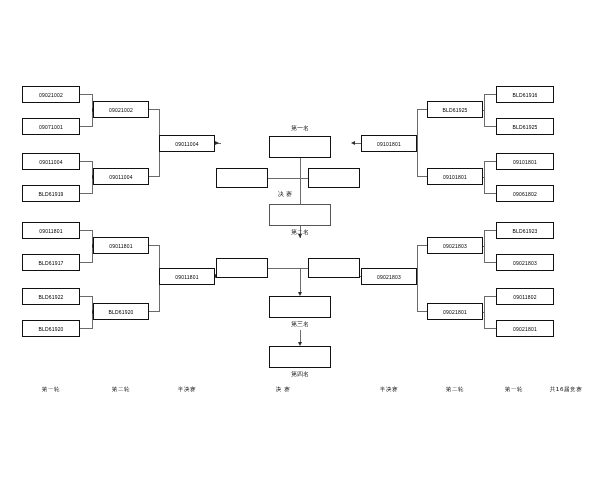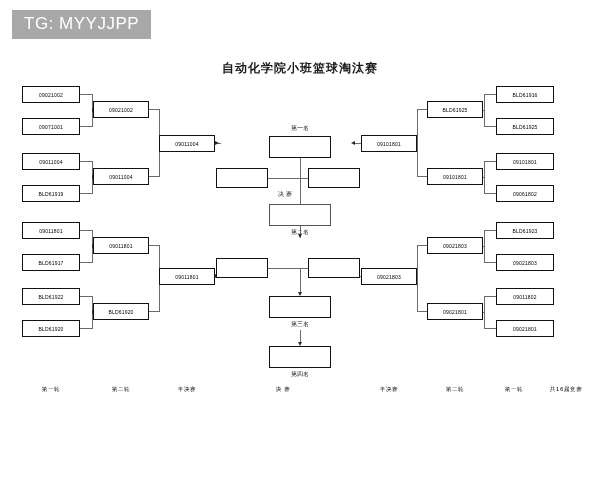--- a/index.html
+++ b/index.html
@@ -101,23 +101,21 @@
   .cap.round{
     font-size:5.5px;color:#000000;letter-spacing:.6px;
   }
   .cap.mid{font-size:6px;}
 </style>
 </head>
 <body>
 
 <div id="stage">
 
-  <div class="tg-tag">TG: MYYJJPP</div>
-
-  <div class="title">自动化学院小班篮球淘汰赛</div>
+
 
   <div class="box r1" style="left:22px;top:86px;">09021002</div>
   <div class="box r1" style="left:22px;top:118px;">09071001</div>
   <div class="box r1" style="left:22px;top:153px;">09011004</div>
   <div class="box r1" style="left:22px;top:185px;">BLD61919</div>
   <div class="box r1" style="left:22px;top:222px;">09011801</div>
   <div class="box r1" style="left:22px;top:254px;">BLD61917</div>
   <div class="box r1" style="left:22px;top:288px;">BLD61922</div>
   <div class="box r1" style="left:22px;top:320px;">BLD61920</div>
 

